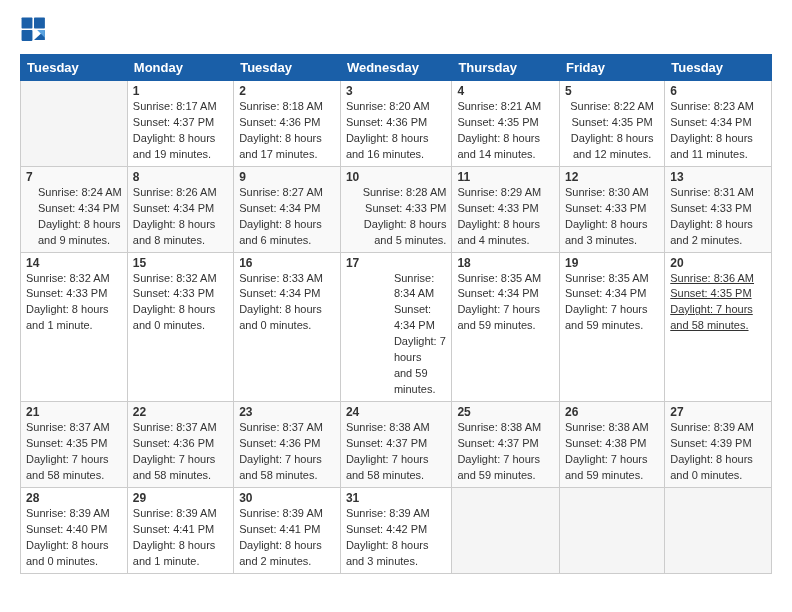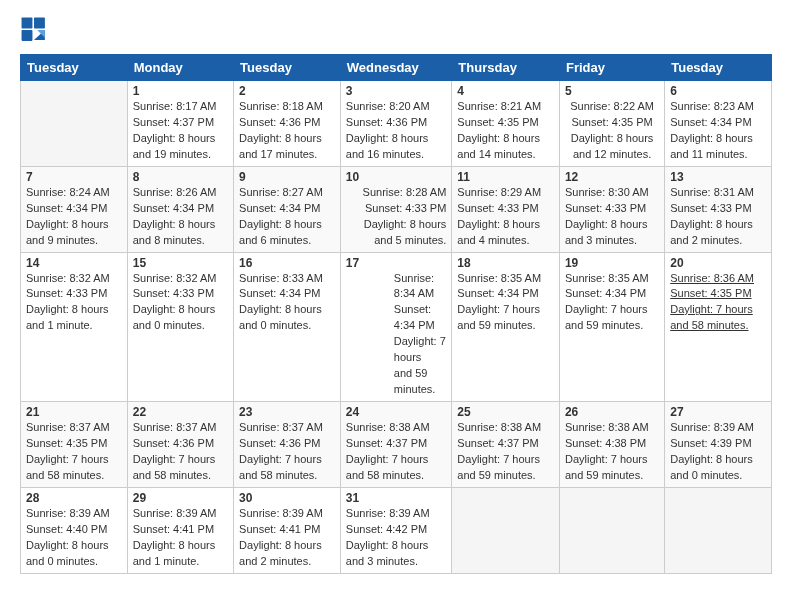--- a/index.html
+++ b/index.html
@@ -173,21 +173,21 @@
             <span class="day-num">6</span>
             <div class="day-info" style="white-space: pre-line;">Sunrise: 8:23 AM
 Sunset: 4:34 PM
 Daylight: 8 hours
 and 11 minutes.</div>
           </td>
         </tr>
         <tr>
           <td>
             <span class="day-num">7</span>
-            <div class="day-info" style="white-space: pre-line;">Sunrise: 8:24 AM
+            <div class="day-info" style="white-space: pre-line; margin-left: 12px;">Sunrise: 8:24 AM
 Sunset: 4:34 PM
 Daylight: 8 hours
 and 9 minutes.</div>
           </td>
           <td>
             <span class="day-num">8</span>
             <div class="day-info" style="white-space: pre-line;">Sunrise: 8:26 AM
 Sunset: 4:34 PM
 Daylight: 8 hours
 and 8 minutes.</div>

